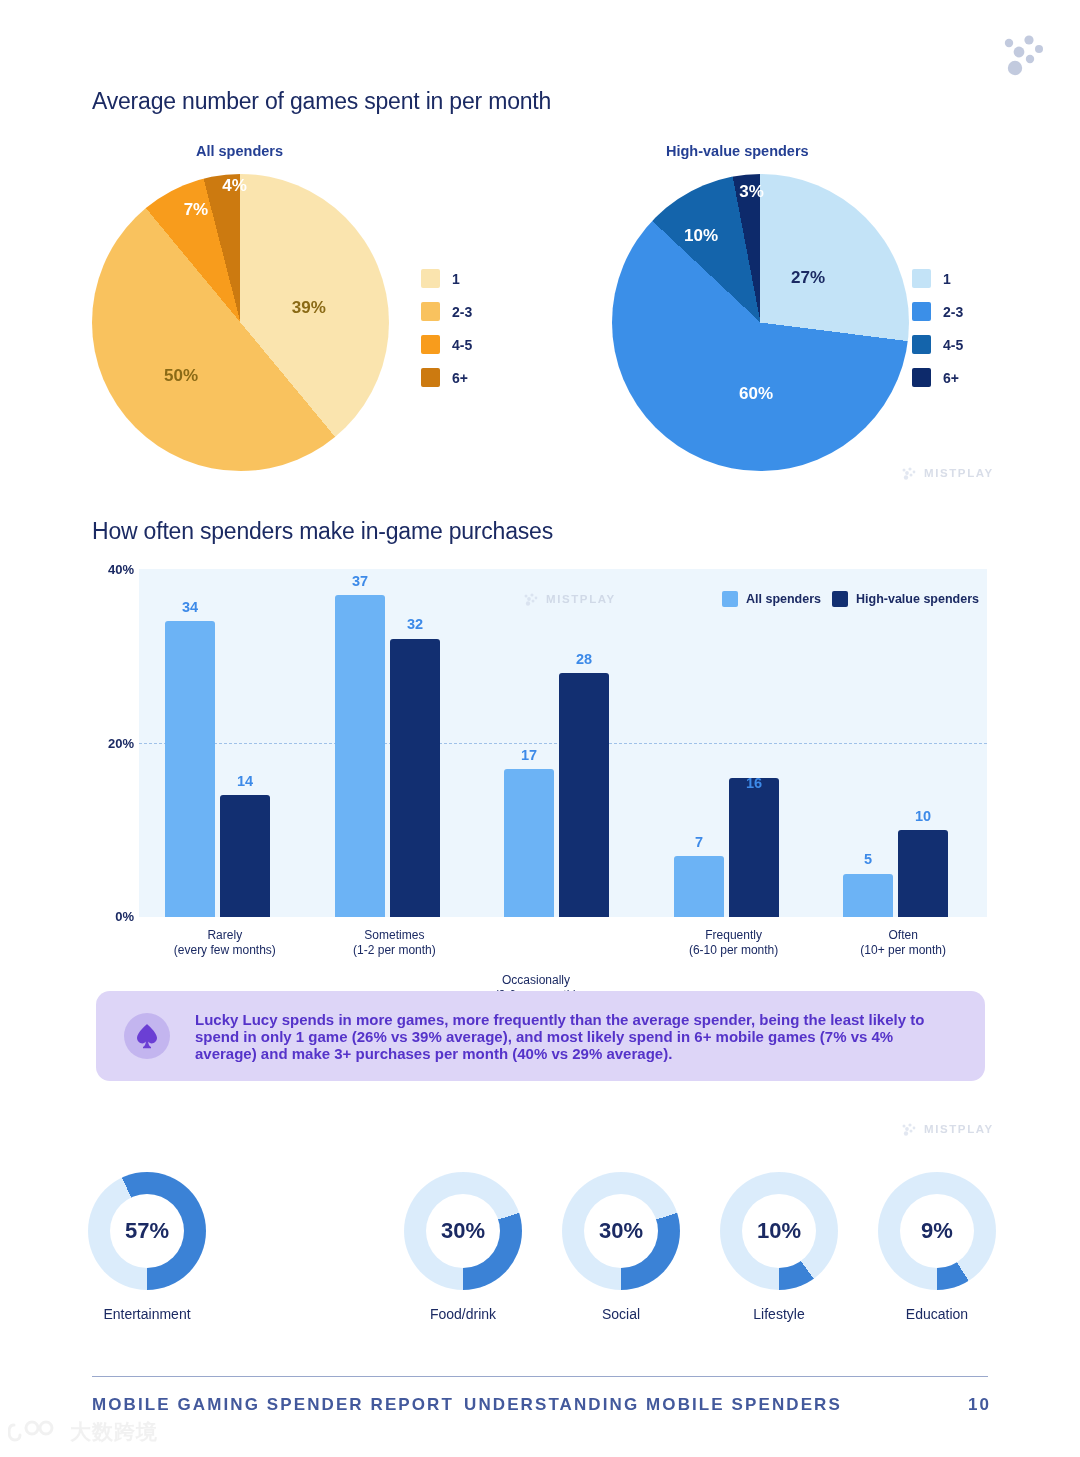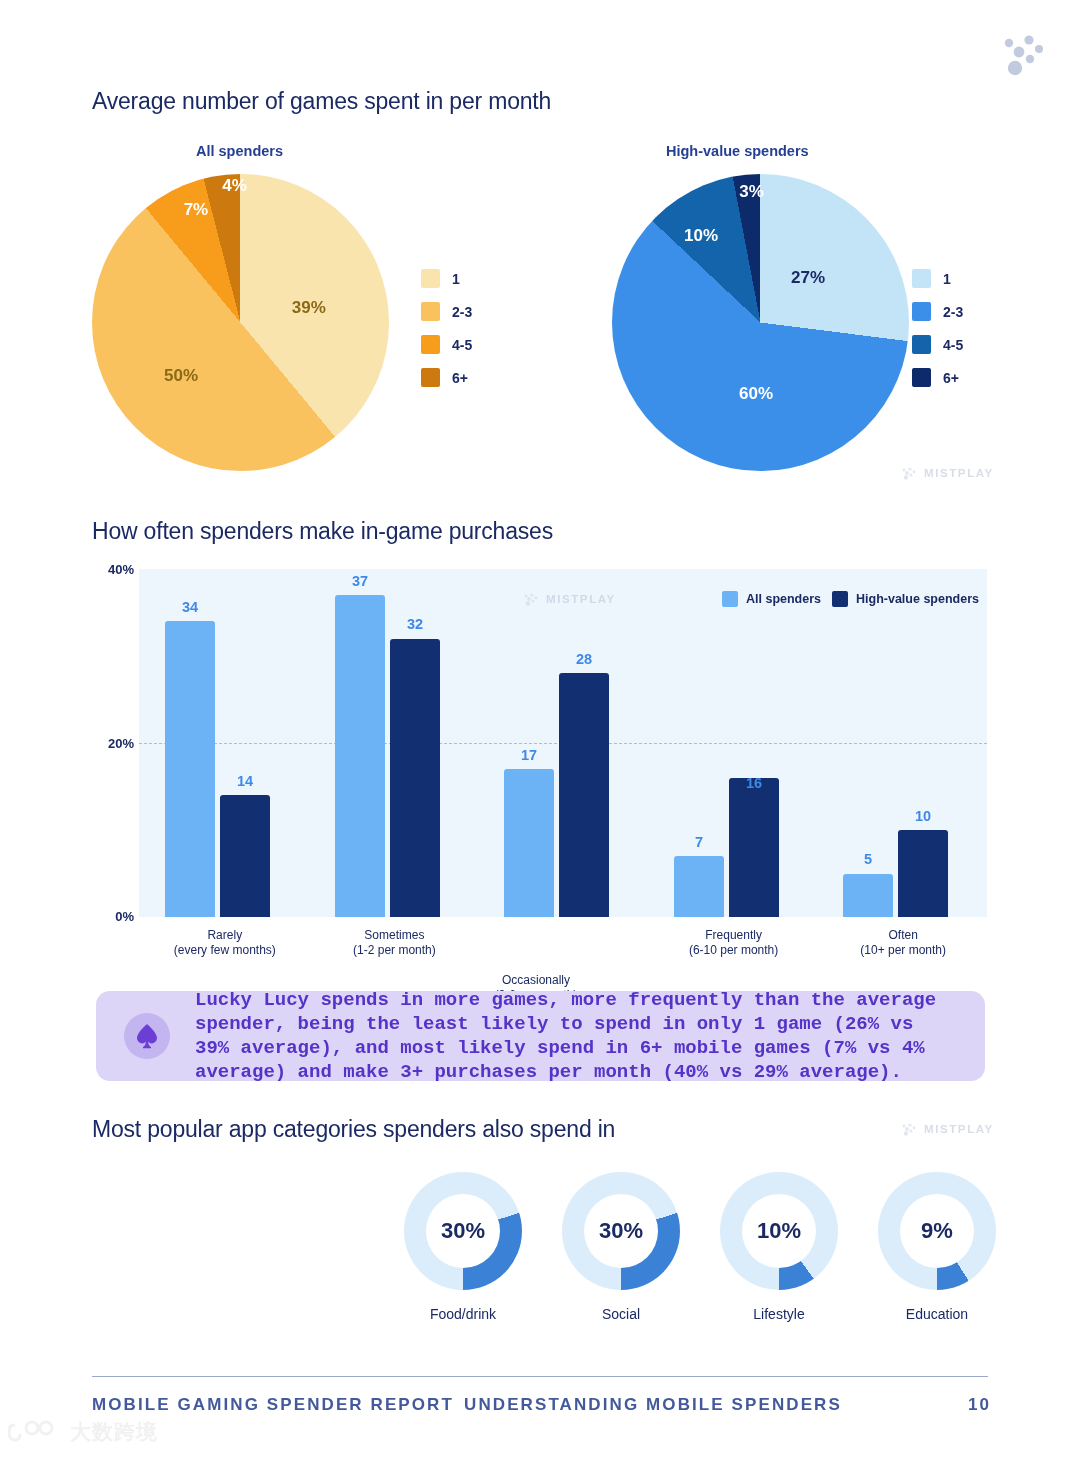--- a/index.html
+++ b/index.html
@@ -215,25 +215,24 @@
     background: #c3b5ef;
     margin-left: 28px;
     flex: 0 0 auto;
     display: flex;
     align-items: center;
     justify-content: center;
   }
   #callout-text {
     margin-left: 25px;
     margin-right: 28px;
-    font-size: 19px;
-    line-height: 24px;
+    font-size: 15px;
+    line-height: 17px;
     color: #5533c9;
     font-weight: 600;
-    font-family: Liberation Mono, monospace;
   }
 
   
   .donut-wrap {
     position: absolute;
     top: 1172px;
     width: 120px;
     text-align: center;
   }
   .donut {
@@ -469,34 +468,41 @@
 
   <div id="callout">
     <div id="callout-icon">
       <svg width="26" height="28" viewBox="0 0 26 28">
         <path d="M13 2 C13 2 3 10.5 3 15.8 C3 19.3 5.6 21.4 8.3 21.4 C9.9 21.4 11.2 20.6 11.9 19.6 C11.8 22.3 10.6 24.2 9 25.1 L9 26.2 L17 26.2 L17 25.1 C15.4 24.2 14.2 22.3 14.1 19.6 C14.8 20.6 16.1 21.4 17.7 21.4 C20.4 21.4 23 19.3 23 15.8 C23 10.5 13 2 13 2 Z" fill="#6b3fd4"></path>
       </svg>
     </div>
     <div id="callout-text">Lucky Lucy spends in more games, more frequently than the average spender, being the least likely to spend in only 1 game (26% vs 39% average), and most likely spend in 6+ mobile games (7% vs 4% average) and make 3+ purchases per month (40% vs 29% average).</div>
   </div>
 
-  <div class="section-title" id="title-popular">Most popular app categories spenders also spend in</div>
 
   <div class="mistplay" id="mp-donut">
     <svg class="mp-dots" viewBox="0 0 18 14">
       <circle cx="4" cy="4" r="1.5" fill="#ccd5e6"></circle>
       <circle cx="10" cy="3" r="1.6" fill="#ccd5e6"></circle>
       <circle cx="7" cy="7" r="1.9" fill="#ccd5e6"></circle>
       <circle cx="14" cy="6" r="1.4" fill="#ccd5e6"></circle>
       <circle cx="11" cy="9" r="1.5" fill="#ccd5e6"></circle>
       <circle cx="6" cy="11.5" r="2.2" fill="#ccd5e6"></circle>
     </svg>
     <span class="mp-text">MISTPLAY</span>
   </div>
 
+  <div class="donut-wrap" style="left:87px;">
+    <div class="donut" style="background: conic-gradient(from 180deg, #dbecfb 0deg 154.8deg, #3b82d6 154.8deg 360deg);">
+      <div class="donut-hole">
+        <span class="donut-pct">57%</span>
+      </div>
+    </div>
+    <div class="donut-label">Entertainment</div>
+  </div>
 
 
   <div class="donut-wrap" style="left:403px;">
     <div class="donut" style="background: conic-gradient(from 180deg, #dbecfb 0deg 252deg, #3b82d6 252deg 360deg);">
       <div class="donut-hole">
         <span class="donut-pct">30%</span>
       </div>
     </div>
     <div class="donut-label">Food/drink</div>
   </div>

